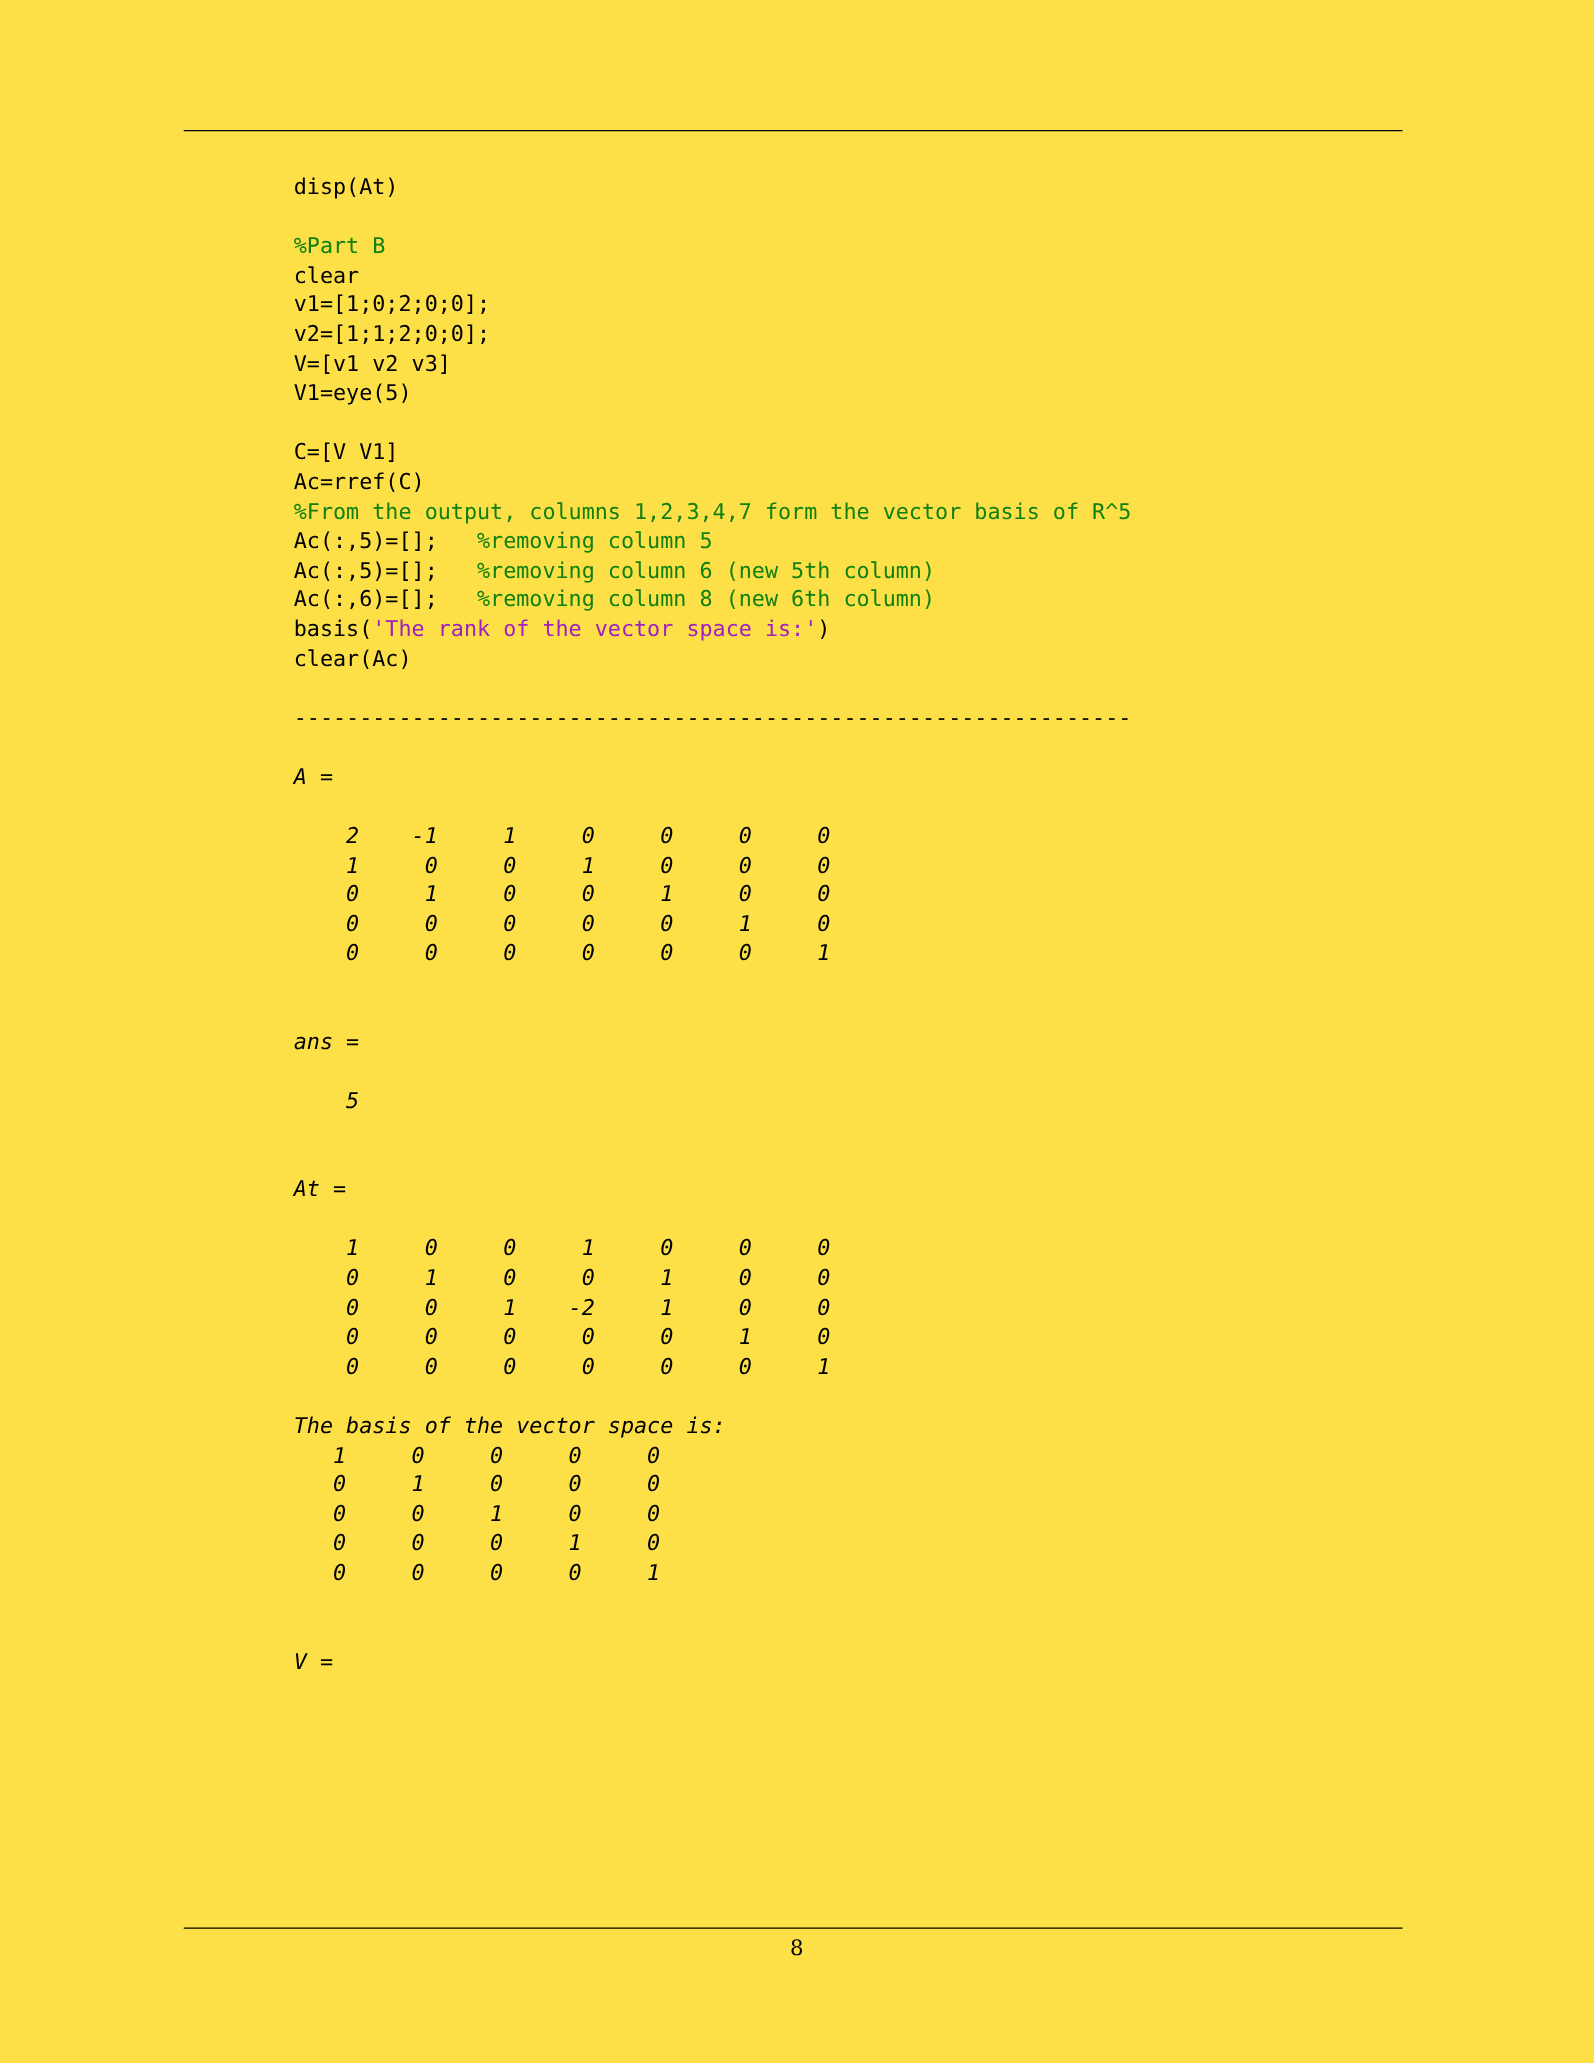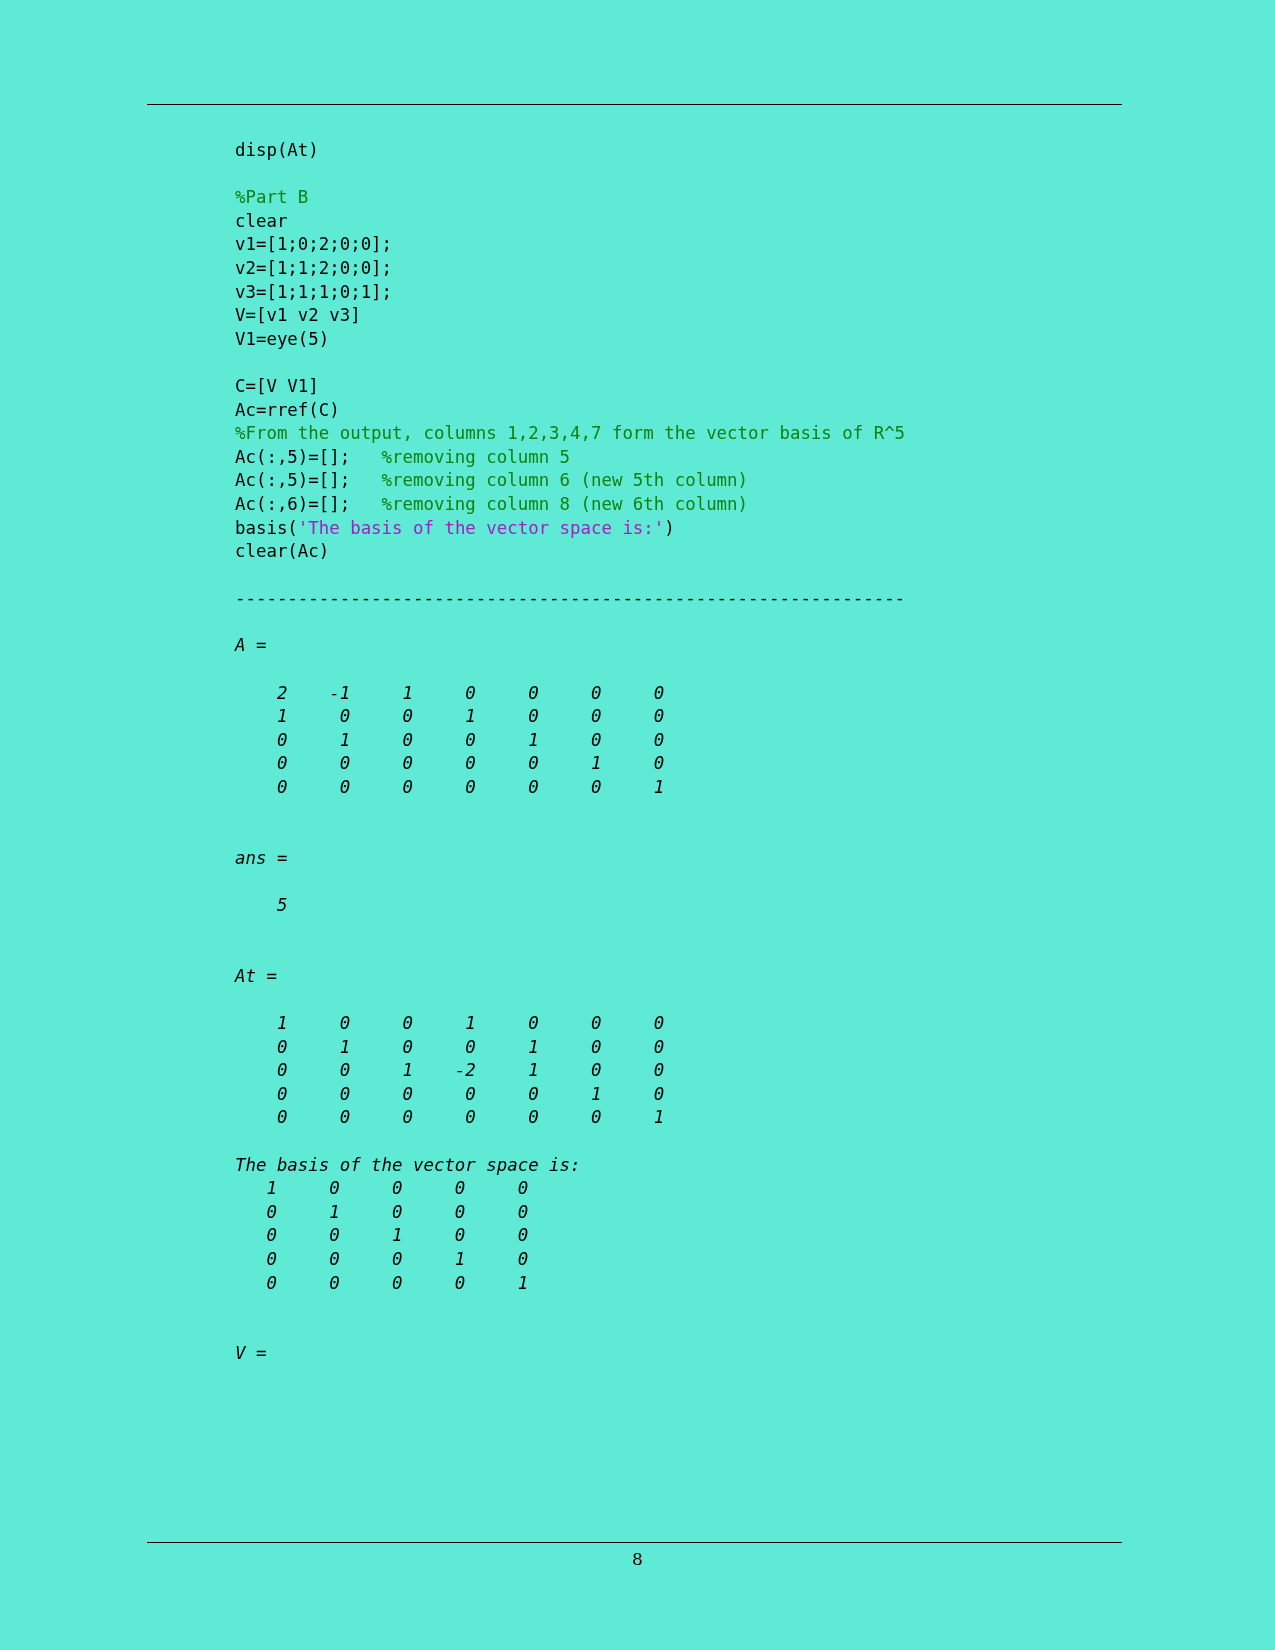--- a/index.html
+++ b/index.html
@@ -4,21 +4,21 @@
 <style>
   html, body {
     margin: 0;
     padding: 0;
     background: #ffffff;
   }
   .page {
     position: relative;
     width: 1275px;
     height: 1650px;
-    background: #5eead4;
+    background: #fde047;
     overflow: hidden;
     font-family: "DejaVu Sans Mono", "Liberation Mono", monospace;
   }
 
   
   .rule {
     position: absolute;
     left: 147px;
     width: 975px;
     height: 0;
@@ -77,35 +77,34 @@
   <div class="rule header"></div>
 
   <div class="content">
 
     <div class="line code">disp(At)</div>
     <div class="line blank"></div>
     <div class="line code comment">%Part B</div>
     <div class="line code">clear</div>
     <div class="line code">v1=[1;0;2;0;0];</div>
     <div class="line code">v2=[1;1;2;0;0];</div>
-    <div class="line code">v3=[1;1;1;0;1];</div>
     <div class="line code">V=[v1 v2 v3]</div>
     <div class="line code">V1=eye(5)</div>
     <div class="line blank"></div>
     <div class="line code">C=[V V1]</div>
     <div class="line code">Ac=rref(C)</div>
     <div class="line code comment">%From the output, columns 1,2,3,4,7 form the vector basis of R^5</div>
 
     <div class="line code"><span>Ac(:,5)=[];</span><span class="comment">   %removing column 5</span></div>
 
     <div class="line code"><span>Ac(:,5)=[];</span><span class="comment">   %removing column 6 (new 5th column)</span></div>
 
     <div class="line code"><span>Ac(:,6)=[];</span><span class="comment">   %removing column 8 (new 6th column)</span></div>
 
-    <div class="line code"><span>basis(</span><span class="string">'The basis of the vector space is:'</span><span>)</span></div>
+    <div class="line code"><span>basis(</span><span class="string">'The rank of the vector space is:'</span><span>)</span></div>
 
     <div class="line code">clear(Ac)</div>
 
     <div class="line blank"></div>
 
     <div class="line sep">----------------------------------------------------------------</div>
     <div class="line blank"></div>
 
     <div class="line out">A =</div>
     <div class="line blank"></div>

